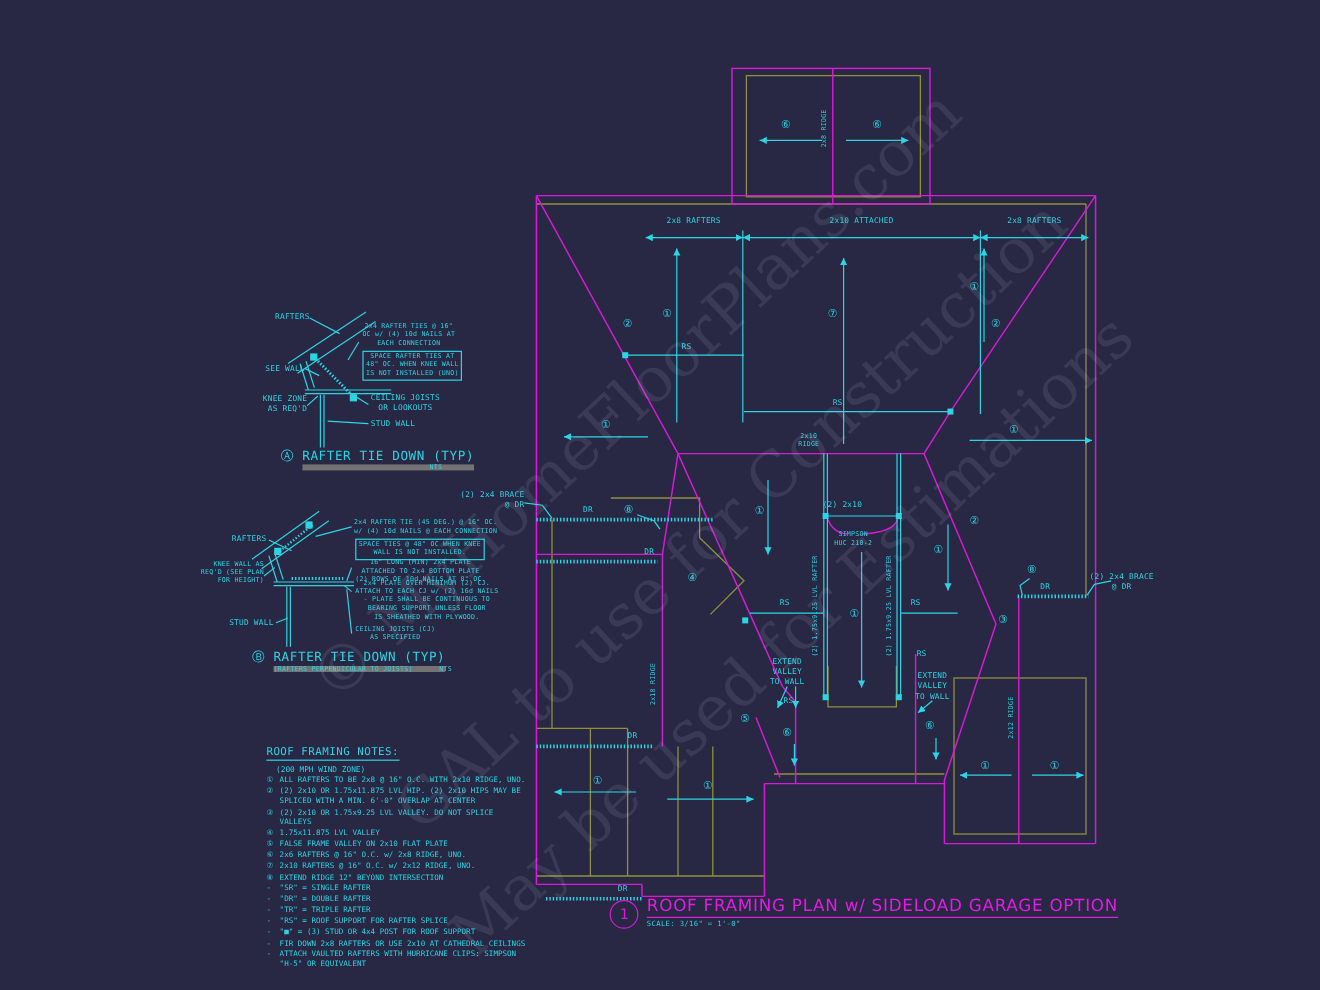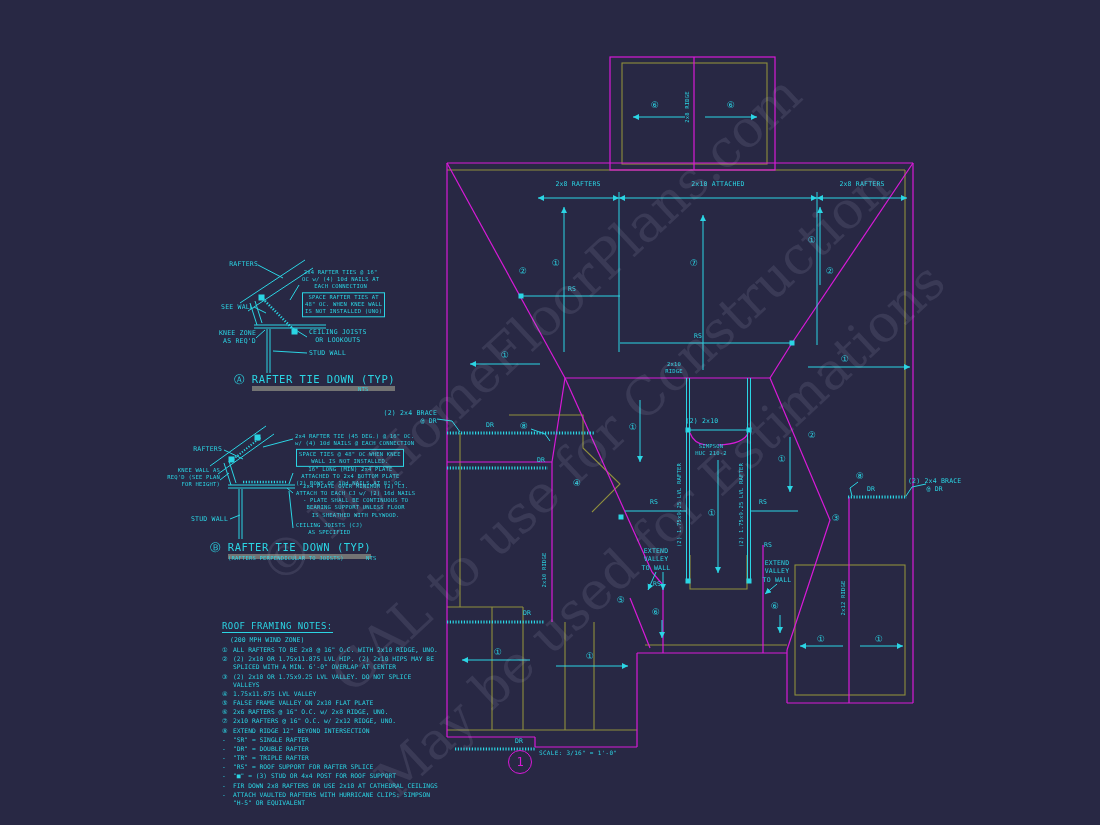--- a/index.html
+++ b/index.html
@@ -378,17 +378,18 @@
 TO WALL</div>
 
   <div class="lbl r" style="left:437px;top:417px">(2) 2x4 BRACE
 @ DR</div>
   <div class="lbl l" style="left:908px;top:485px">(2) 2x4 BRACE
 @ DR</div>
 
   <div class="title-row">
     <div class="tb-circle">1</div>
     <div class="tb-main">
+      <div class="tb-title">ROOF FRAMING PLAN w/ SIDELOAD GARAGE OPTION</div>
       <div class="tb-scale">SCALE: 3/16" = 1'-0"</div>
     </div>
   </div>
 
 </div>
 
 </body></html>

